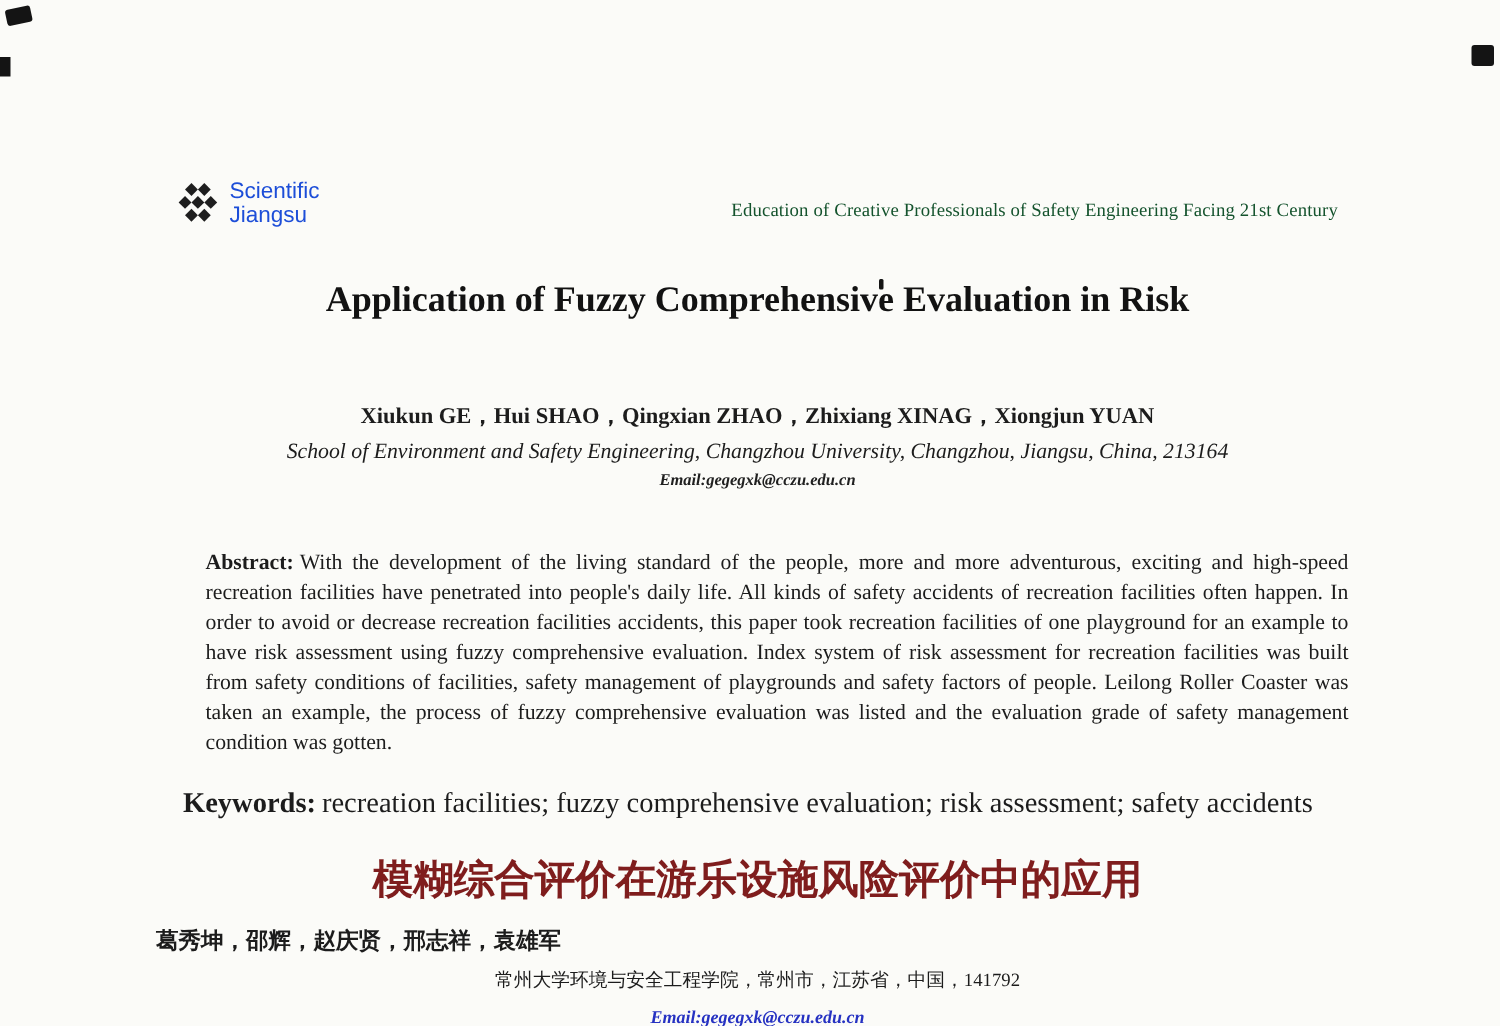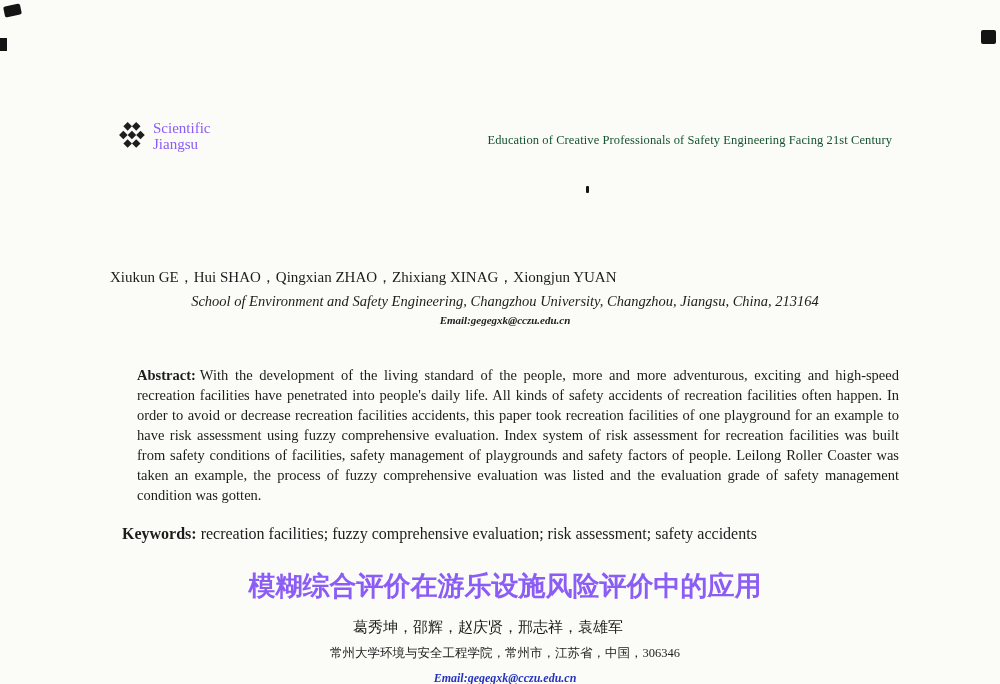--- a/index.html
+++ b/index.html
@@ -20,72 +20,72 @@
   .a3 { left: 0px;  top: 38px; width: 7px;  height: 13px; }
   .a4 { left: 586px; top: 186px; width: 3px; height: 7px; border-radius: 1px; }
 
   
   .logo-wrap {
     position: absolute; left: 118px; top: 120px;
     display: flex; align-items: center; gap: 5px;
   }
   .logo-icon svg { display: block; }
   .logo-text {
-    font-family: Liberation Serif, serif;
-    font-size: 15px; line-height: 16px; color: #8b5cf6;
+    font-family: Liberation Sans, sans-serif;
+    font-size: 15px; line-height: 16px; color: #1d4ed8;
   }
   .conf-text {
     position: absolute; right: 108px; top: 133px;
     font-size: 12.5px; color: #14532d;
     letter-spacing: 0.1px;
   }
 
   
   .title {
     position: absolute; left: 110px; width: 790px; top: 182px;
     text-align: center; font-weight: bold;
     font-size: 24px; line-height: 36px; color: #121212;
   }
 
   .authors {
     position: absolute; left: 110px; width: 790px; top: 268px;
-    text-align: left; font-weight: normal; font-size: 15px;
+    text-align: center; font-weight: bold; font-size: 15px;
   }
   .affiliation {
     position: absolute; left: 110px; width: 790px; top: 293px;
     text-align: center; font-size: 14.5px; font-style: italic;
   }
   .email {
     position: absolute; left: 110px; width: 790px; top: 314px;
     text-align: center; font-size: 11px;
     font-style: italic; font-weight: bold; color: #202020;
   }
 
   
   .abstract {
     position: absolute; left: 122px; width: 762px; top: 350px;
     font-size: 14.5px; line-height: 20px; text-align: justify;
     margin: 15px;
   }
   .abstract b { margin-right: 4px; }
   .keywords {
     position: absolute; left: 122px; width: 762px; top: 525px;
-    font-size: 16px; margin: 0;
+    font-size: 19px; margin: 0;
   }
   .keywords b { margin-right: 4px; }
 
   
   .cn-title {
     position: absolute; left: 110px; width: 790px; top: 568px;
     text-align: center; font-weight: bold; font-size: 27px;
-    font-family: "Liberation Sans", sans-serif; color: #8b5cf6;
+    font-family: "Liberation Sans", sans-serif; color: #7f1d1d;
   }
   .cn-authors {
-    position: absolute; left: 93px; width: 790px; top: 618px;
-    text-align: center; font-weight: normal; font-size: 15px;
+    position: absolute; left: 104px; width: 790px; top: 618px;
+    font-weight: bold; font-size: 15px;
   }
   .cn-affiliation {
     position: absolute; left: 110px; width: 790px; top: 645px;
     text-align: center; font-size: 12.5px;
   }
   .cn-email {
     position: absolute; left: 110px; width: 790px; top: 671px;
     text-align: center; font-size: 12px;
     font-style: italic; font-weight: bold;
     color: #2632c2;
@@ -117,33 +117,33 @@
     </span>
     <span class="logo-text">
       <span>Scientific</span><br>
       <span>Jiangsu</span>
     </span>
   </div>
 
   <div class="conf-text">Education of Creative Professionals of Safety Engineering Facing 21st Century</div>
 
   <div class="title">
-    <br>
+    <span>Application of Fuzzy Comprehensive Evaluation in Risk</span><br>
   </div>
 
   <div class="authors">Xiukun GE，Hui SHAO，Qingxian ZHAO，Zhixiang XINAG，Xiongjun YUAN</div>
   <div class="affiliation">School of Environment and Safety Engineering, Changzhou University, Changzhou, Jiangsu, China, 213164</div>
   <div class="email">Email:gegegxk@cczu.edu.cn</div>
 
   <p class="abstract">
     <b>Abstract:</b><span>With the development of the living standard of the people, more and more adventurous, exciting and high-speed recreation facilities have penetrated into people's daily life. All kinds of safety accidents of recreation facilities often happen. In order to avoid or decrease recreation facilities accidents, this paper took recreation facilities of one playground for an example to have risk assessment using fuzzy comprehensive evaluation. Index system of risk assessment for recreation facilities was built from safety conditions of facilities, safety management of playgrounds and safety factors of people. Leilong Roller Coaster was taken an example, the process of fuzzy comprehensive evaluation was listed and the evaluation grade of safety management condition was gotten.</span>
   </p>
 
   <p class="keywords">
     <b>Keywords:</b><span>recreation facilities; fuzzy comprehensive evaluation; risk assessment; safety accidents</span>
   </p>
 
   <div class="cn-title">模糊综合评价在游乐设施风险评价中的应用</div>
   <div class="cn-authors">葛秀坤，邵辉，赵庆贤，邢志祥，袁雄军</div>
-  <div class="cn-affiliation">常州大学环境与安全工程学院，常州市，江苏省，中国，306346</div>
+  <div class="cn-affiliation">常州大学环境与安全工程学院，常州市，江苏省，中国，141792</div>
   <div class="cn-email">Email:gegegxk@cczu.edu.cn</div>
 
 </div>
 
 </body></html>

